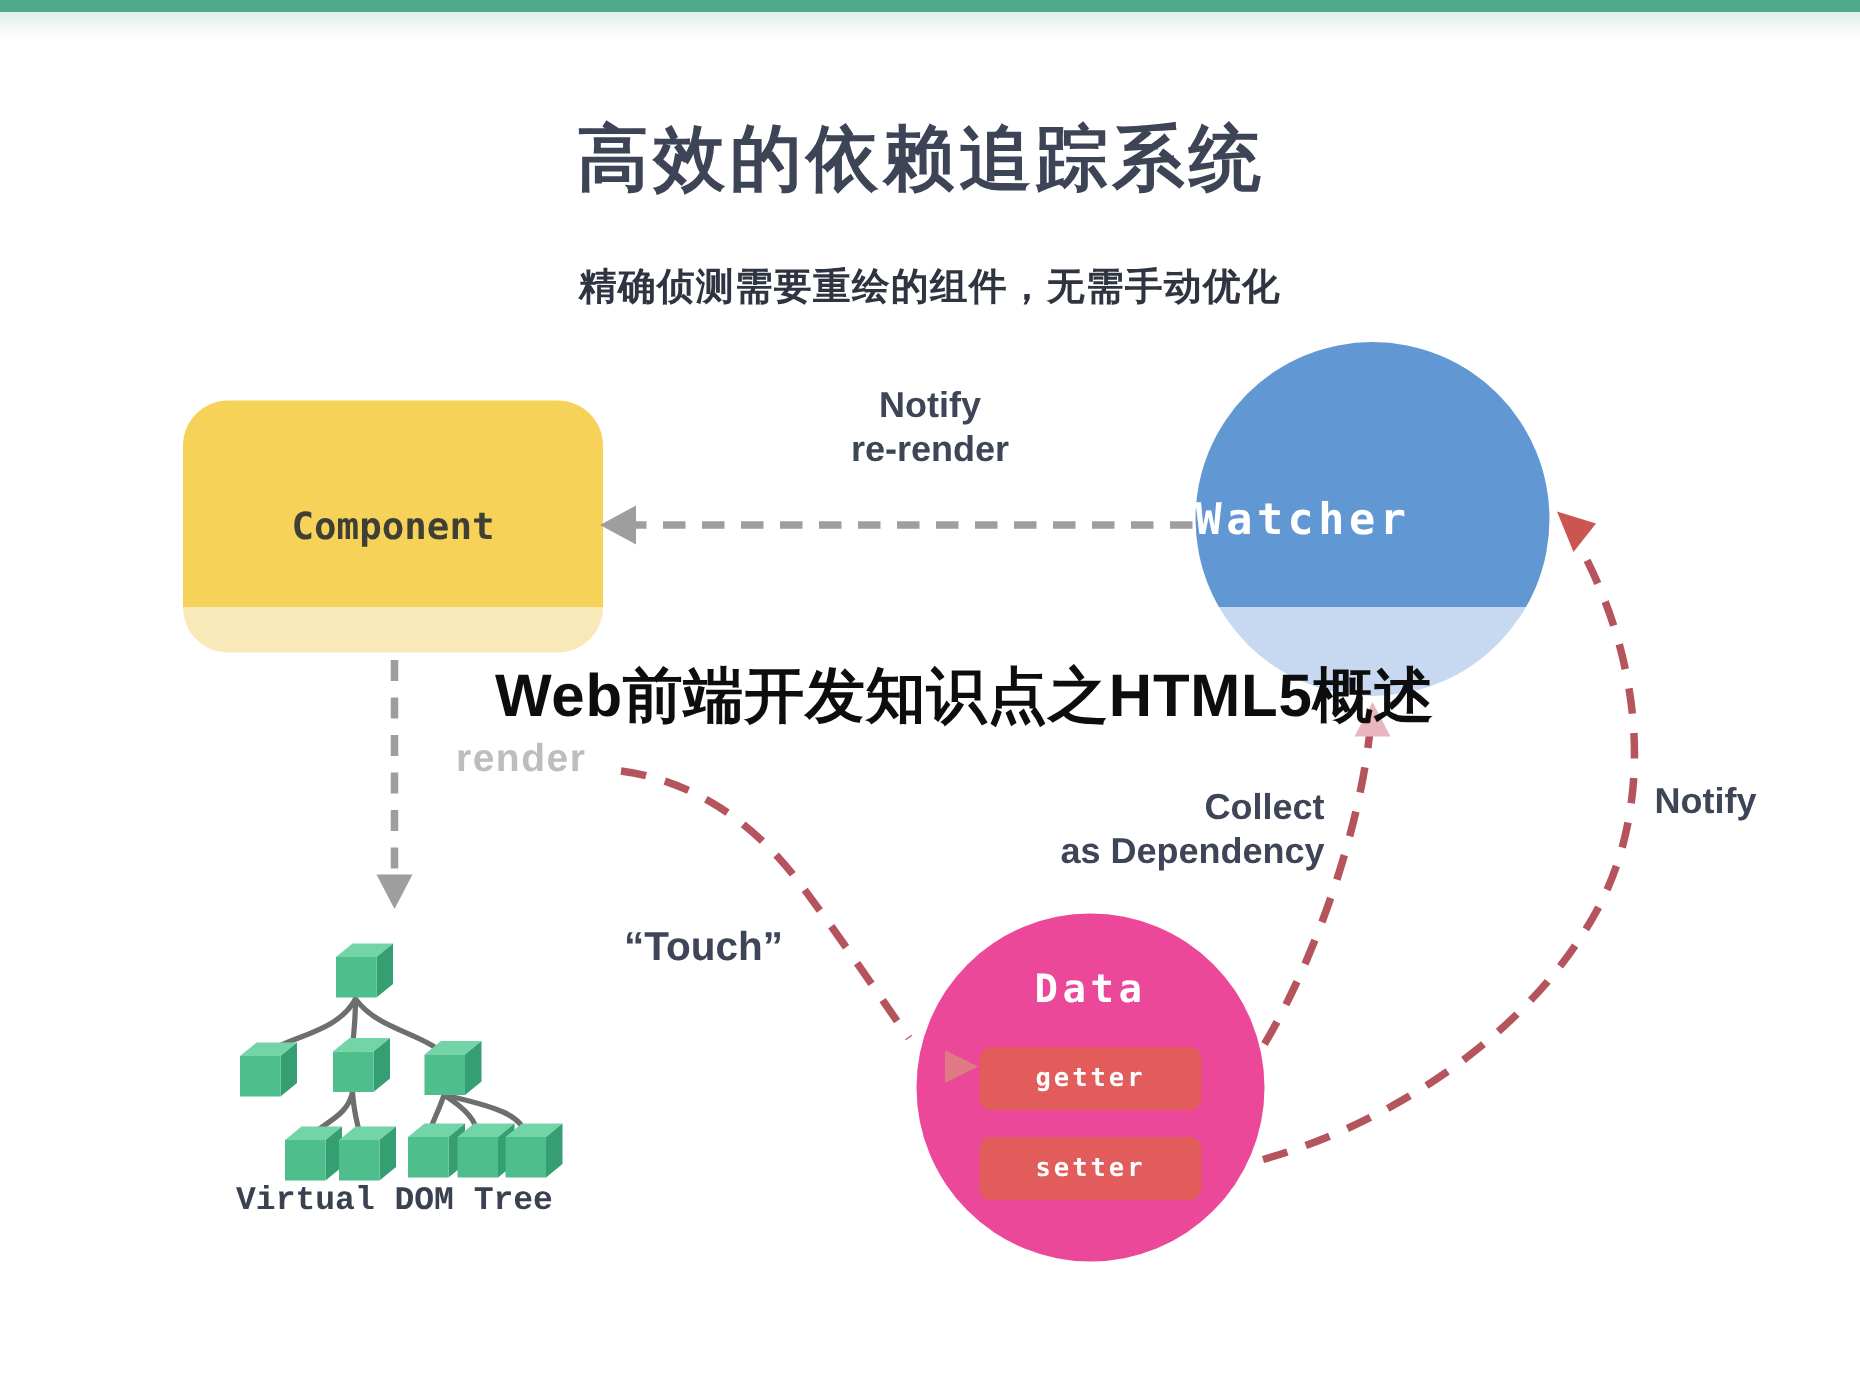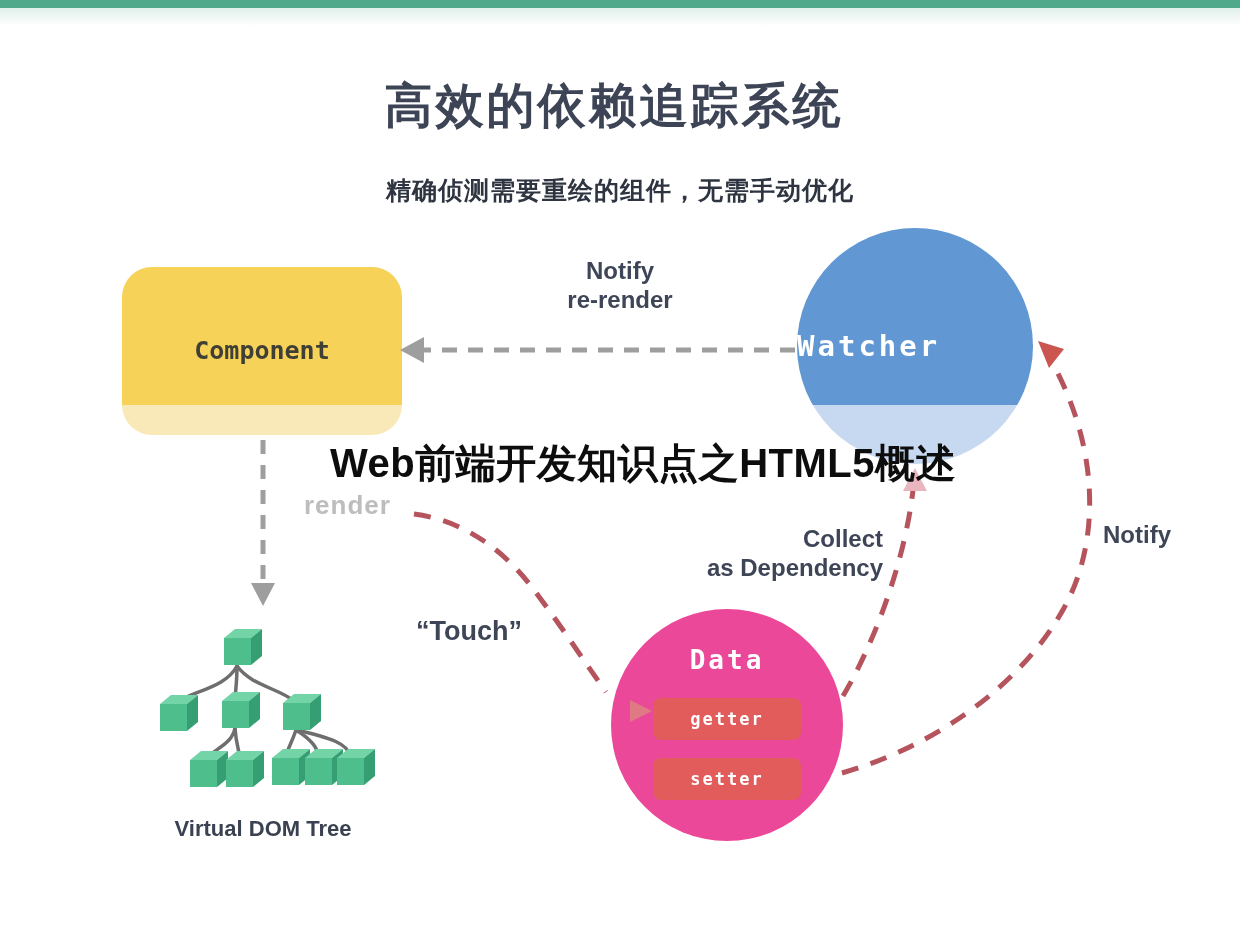--- a/index.html
+++ b/index.html
@@ -82,21 +82,21 @@
   }
   
   .diagram-label {
     position: absolute; color: #3e4557; font-weight: bold;
   }
   .label-trigger { left: 520px; top: 256px; width: 200px; text-align: center; font-size: 24px; line-height: 29px; }
   .label-render  { left: 304px; top: 490px; font-size: 26px; color: #bdbdbd; letter-spacing: 1px; }
   .label-touch   { left: 416px; top: 616px; font-size: 27px; }
   .label-collect { right: 357px; top: 524px; text-align: right; font-size: 24px; line-height: 29px; }
   .label-notify  { left: 1103px; top: 521px; font-size: 24px; }
-  .label-tree    { left: 143px; top: 816px; width: 240px; text-align: center; font-size: 22px; color: #3a4150; }
+  .label-tree    { left: 143px; top: 788px; width: 240px; text-align: center; font-size: 22px; color: #3a4150; font-family: Liberation Mono, monospace; }
   
   .tree-svg { position: absolute; left: 140px; top: 606px; }
   
   .watermark {
     position: absolute; left: 330px; top: 436px;
     font-size: 40px; font-weight: bold; color: #0d0d0d; letter-spacing: 0.5px;
     white-space: nowrap;
   }
 </style>
 </head>

